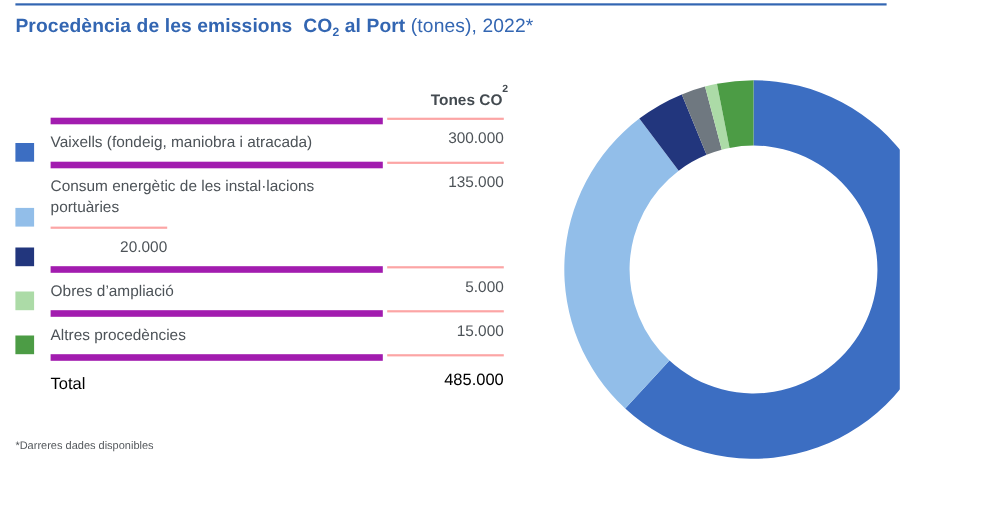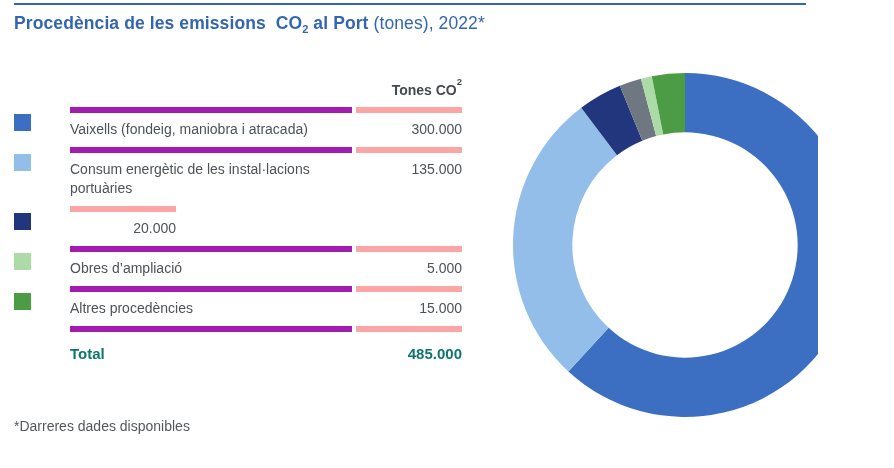--- a/index.html
+++ b/index.html
@@ -16,44 +16,44 @@
     position:absolute; left:14px; top:13px; margin:0;
     font-size:17.5px; font-weight:400; color:#3366b2;
     white-space:pre-wrap; letter-spacing:0.1px;
   }
   .page-title .b { font-weight:700; }
   .page-title sub { font-size:11px; line-height:0; vertical-align:-4px; }
   .legend-table {
     position:absolute; left:14px; top:82px; width:448px;
     font-size:14px;
   }
-  .trow { display:flex; align-items:flex-start;gap:24px; }
+  .trow { display:flex; align-items:flex-end; }
   .swatch-col { width:32px; flex:0 0 32px; padding-top:7px; }
   .swatch { display:block; width:17px; height:17px; }
   .header-inner {
     flex:1; display:flex; justify-content:flex-end;
     padding:0 0 9px 0; font-weight:700; color:#434a50; font-size:14px;
   }
   .header-inner sub { font-size:9.5px; line-height:0; vertical-align:-3px; }
   .cell-label {
     flex:1; border-top:6px solid #a21caf; margin-right:4px;
     padding:7px 0 8px 0; max-width:302px; line-height:19px;
   }
   .cell-value {
-    width:106px; flex:0 0 106px; border-top:6px solid #fca5a5;
+    width:106px; flex:0 0 106px; border-top:2px solid #fca5a5;
     padding:7px 0 8px 0; text-align:right; line-height:19px;
   }
   .row-body { flex:1; display:flex; }
   .total-row .cell-label, .total-row .cell-value {
-    font-weight:700; color:#0f766e; font-size:15px;
+    font-weight:400; color:#000000; font-size:15px;
     padding-top:12px; padding-bottom:12px;
   }
   .footnote {
-    position:absolute; left:14px; top:418px;
-    font-size:14px; color:#54585c;
+    position:absolute; left:14px; top:400px;
+    font-size:10px; color:#54585c;
   }
   .donut-svg { position:absolute; left:500px; top:60px; width:370px; height:370px; }
 </style>
 </head>
 <body>
 
 <div class="page">
 
   <div class="top-rule"></div>
 

